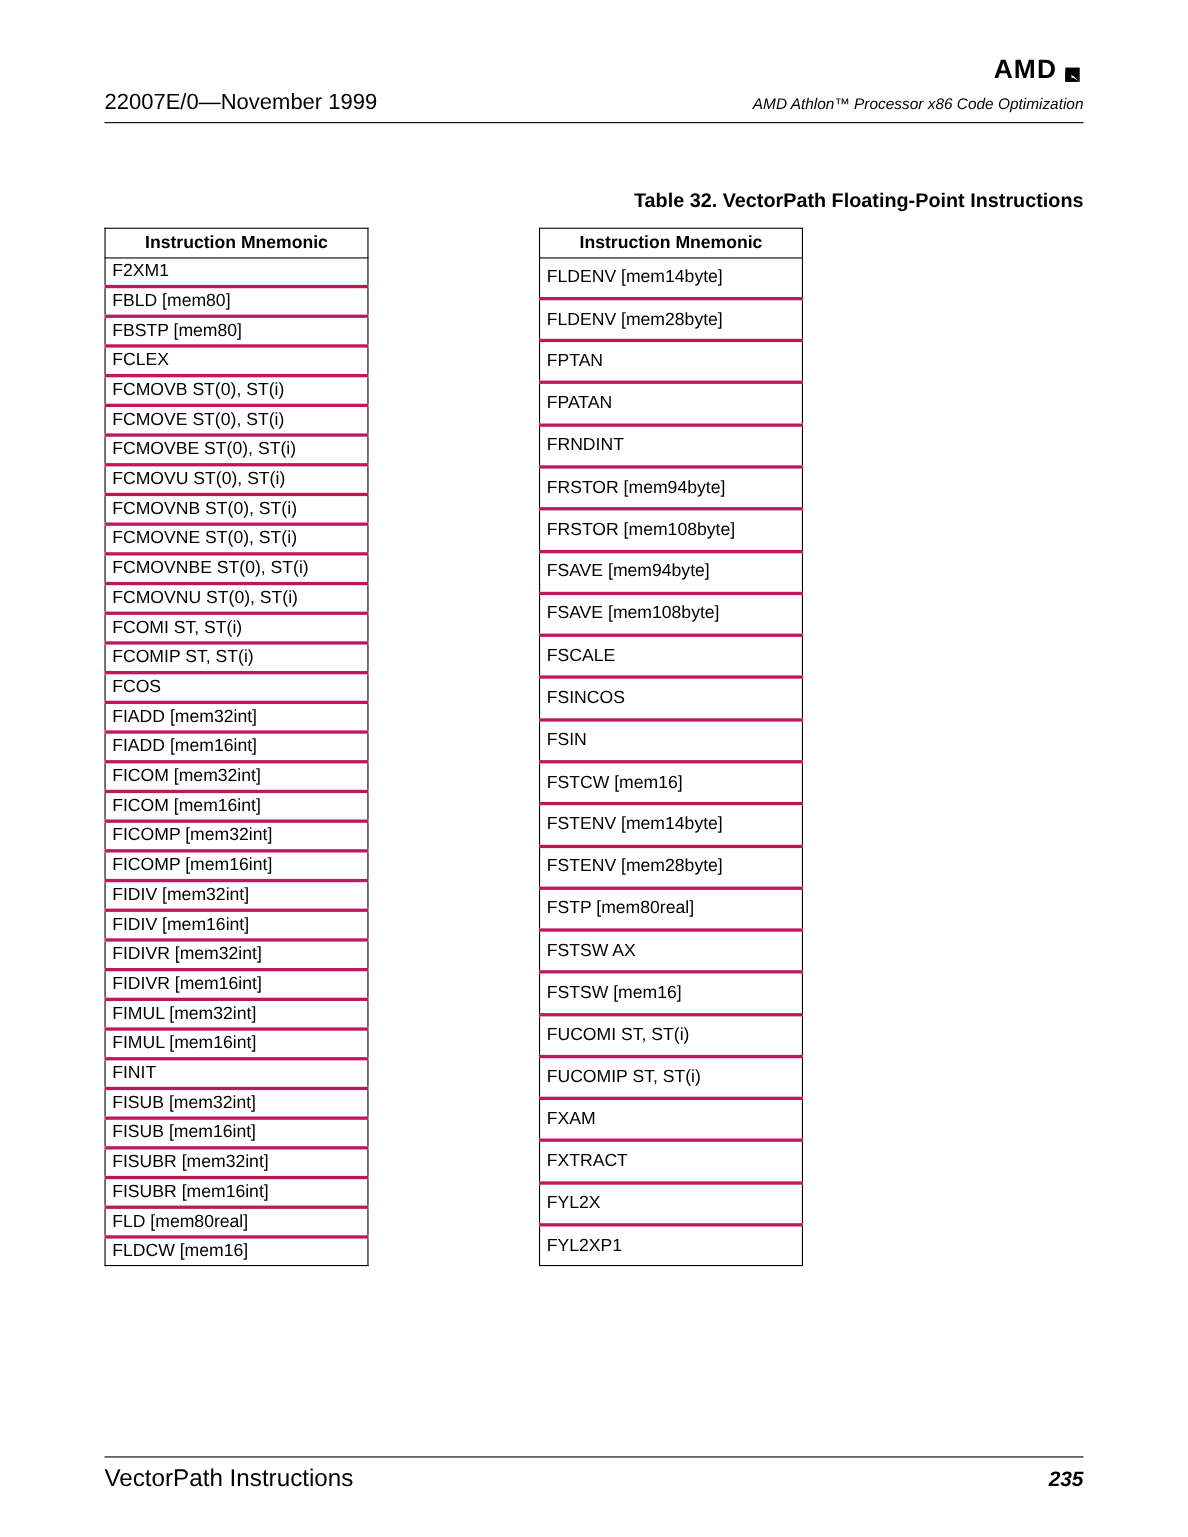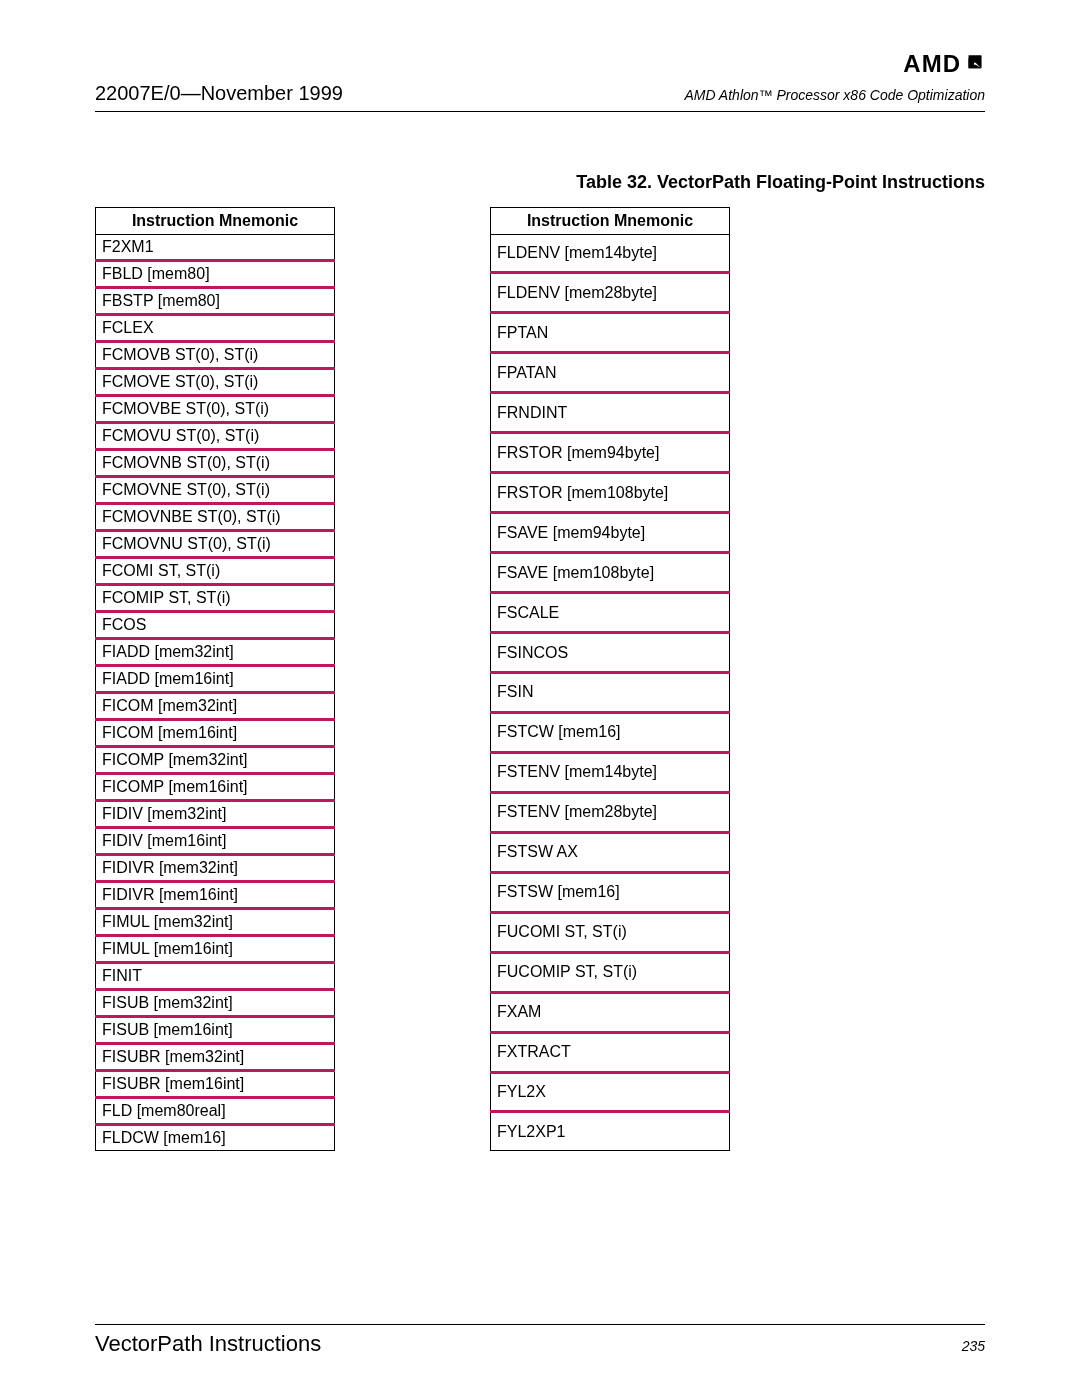--- a/index.html
+++ b/index.html
@@ -23,21 +23,21 @@
   .logo-row {
     display: flex;
     justify-content: flex-end;
     margin-bottom: 4px;
   }
   .amd-logo {
     font-weight: 700;
     font-size: 24px;
     letter-spacing: 1px;
     display: flex;
-    align-items: flex-start;
+    align-items: flex-end;
   }
   .amd-logo svg { margin-left: 2px; }
   .header-row {
     display: flex;
     justify-content: space-between;
     align-items: baseline;
     font-size: 16px;
   }
   .doc-code { font-size: 20px; }
   .doc-title { font-style: italic; font-size: 14px; }
@@ -84,21 +84,21 @@
     margin-top: auto;
     padding-top: 20px;
   }
   .footer hr.rule { margin-bottom: 6px; }
   .footer-row {
     display: flex;
     justify-content: space-between;
     align-items: baseline;
   }
   .footer-left { font-size: 22px; }
-  .footer-right { font-style: italic; font-weight: 400; font-size: 14px; }
+  .footer-right { font-style: italic; font-weight: 700; font-size: 19px; }
 </style>
 </head>
 <body>
 
 <div class="page">
   <div class="logo-row">
     <div class="amd-logo">
       <span>AMD</span>
       <svg width="22" height="22" viewBox="0 0 24 24">
         <path d="M6 6 H20 V20 L14 14 V12 H10 L6 6 Z M6 6 L12 12 V16 H14 L20 20 H6 Z" fill="#000"></path>
@@ -275,20 +275,23 @@
           <tr>
             <td>FSTCW [mem16]</td>
           </tr>
           <tr>
             <td>FSTENV [mem14byte]</td>
           </tr>
           <tr>
             <td>FSTENV [mem28byte]</td>
           </tr>
           <tr>
+            <td>FSTP [mem80real]</td>
+          </tr>
+          <tr>
             <td>FSTSW AX</td>
           </tr>
           <tr>
             <td>FSTSW [mem16]</td>
           </tr>
           <tr>
             <td>FUCOMI ST, ST(i)</td>
           </tr>
           <tr>
             <td>FUCOMIP ST, ST(i)</td>

